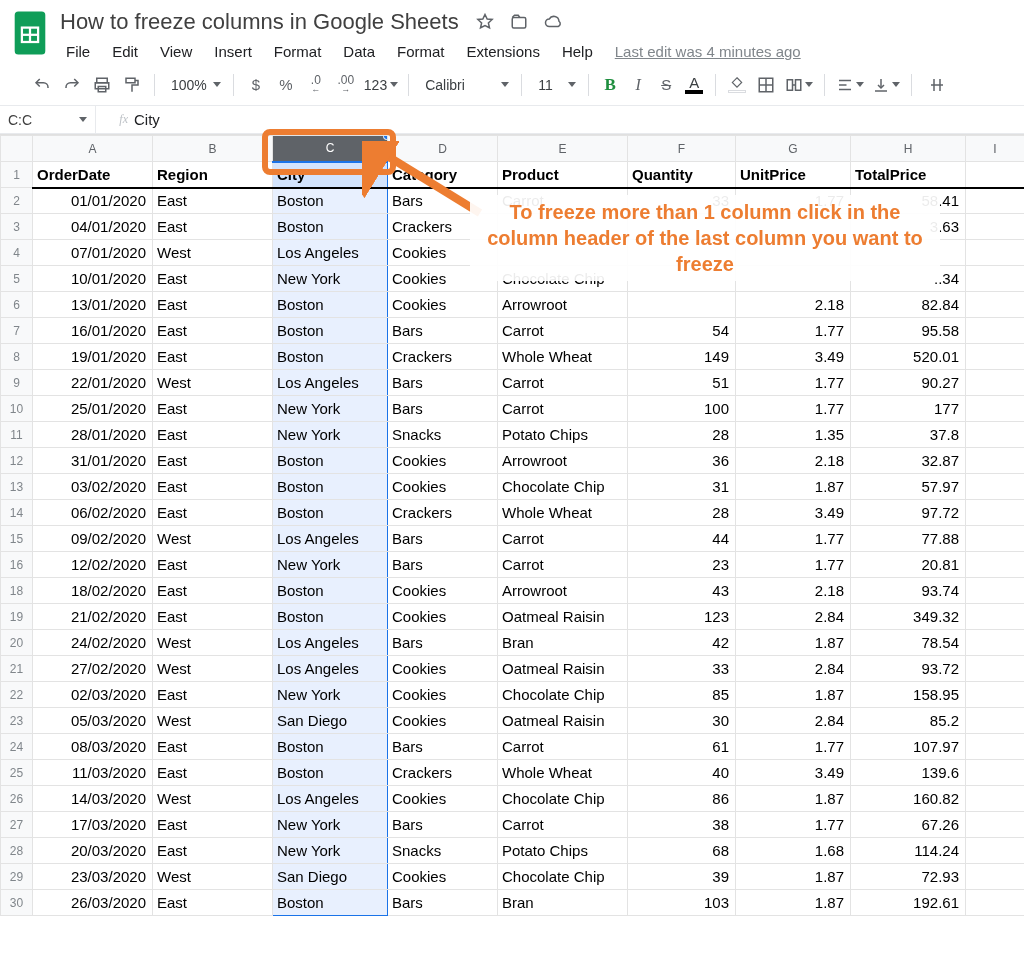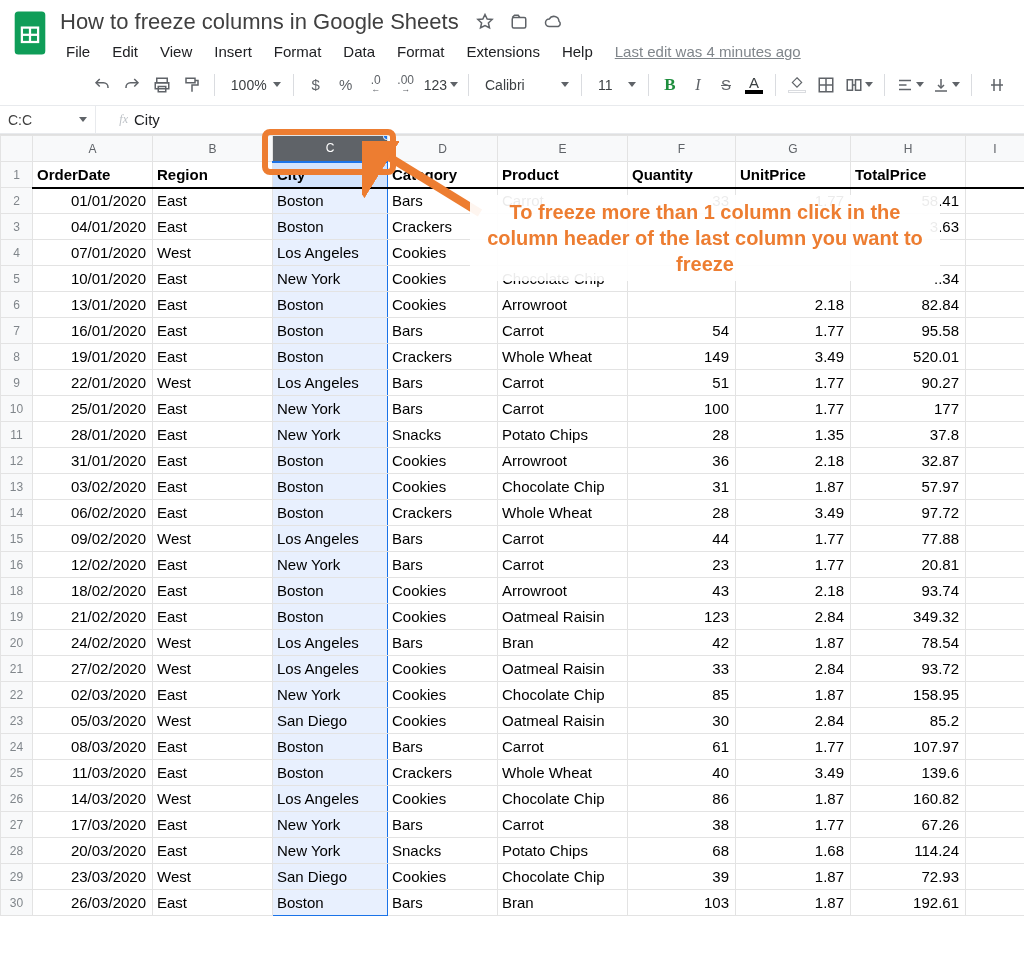--- a/index.html
+++ b/index.html
@@ -43,21 +43,20 @@
     color:#80868b; text-decoration:underline; font-size:15px;
     margin-left:0; padding:4px 0;
   }
   
   .toolbar {
     display:flex; align-items:center;
     padding:4px 10px 4px 28px;
     border-bottom:1px solid #e8eaed;
     gap:2px;
     height:42px;
-    justify-content:flex-end;
   }
   .tbtn {
     width:28px; height:28px; display:flex; align-items:center; justify-content:center;
     border-radius:2px; color:#5f6368; cursor:default;
   }
   .tbtn svg { width:18px; height:18px; fill:none; stroke:#5f6368; stroke-width:2; }
   .zoom-select {
     display:flex; align-items:center; font-size:14px; color:#3c4043;
     padding:0 4px 0 8px; height:28px;
   }

